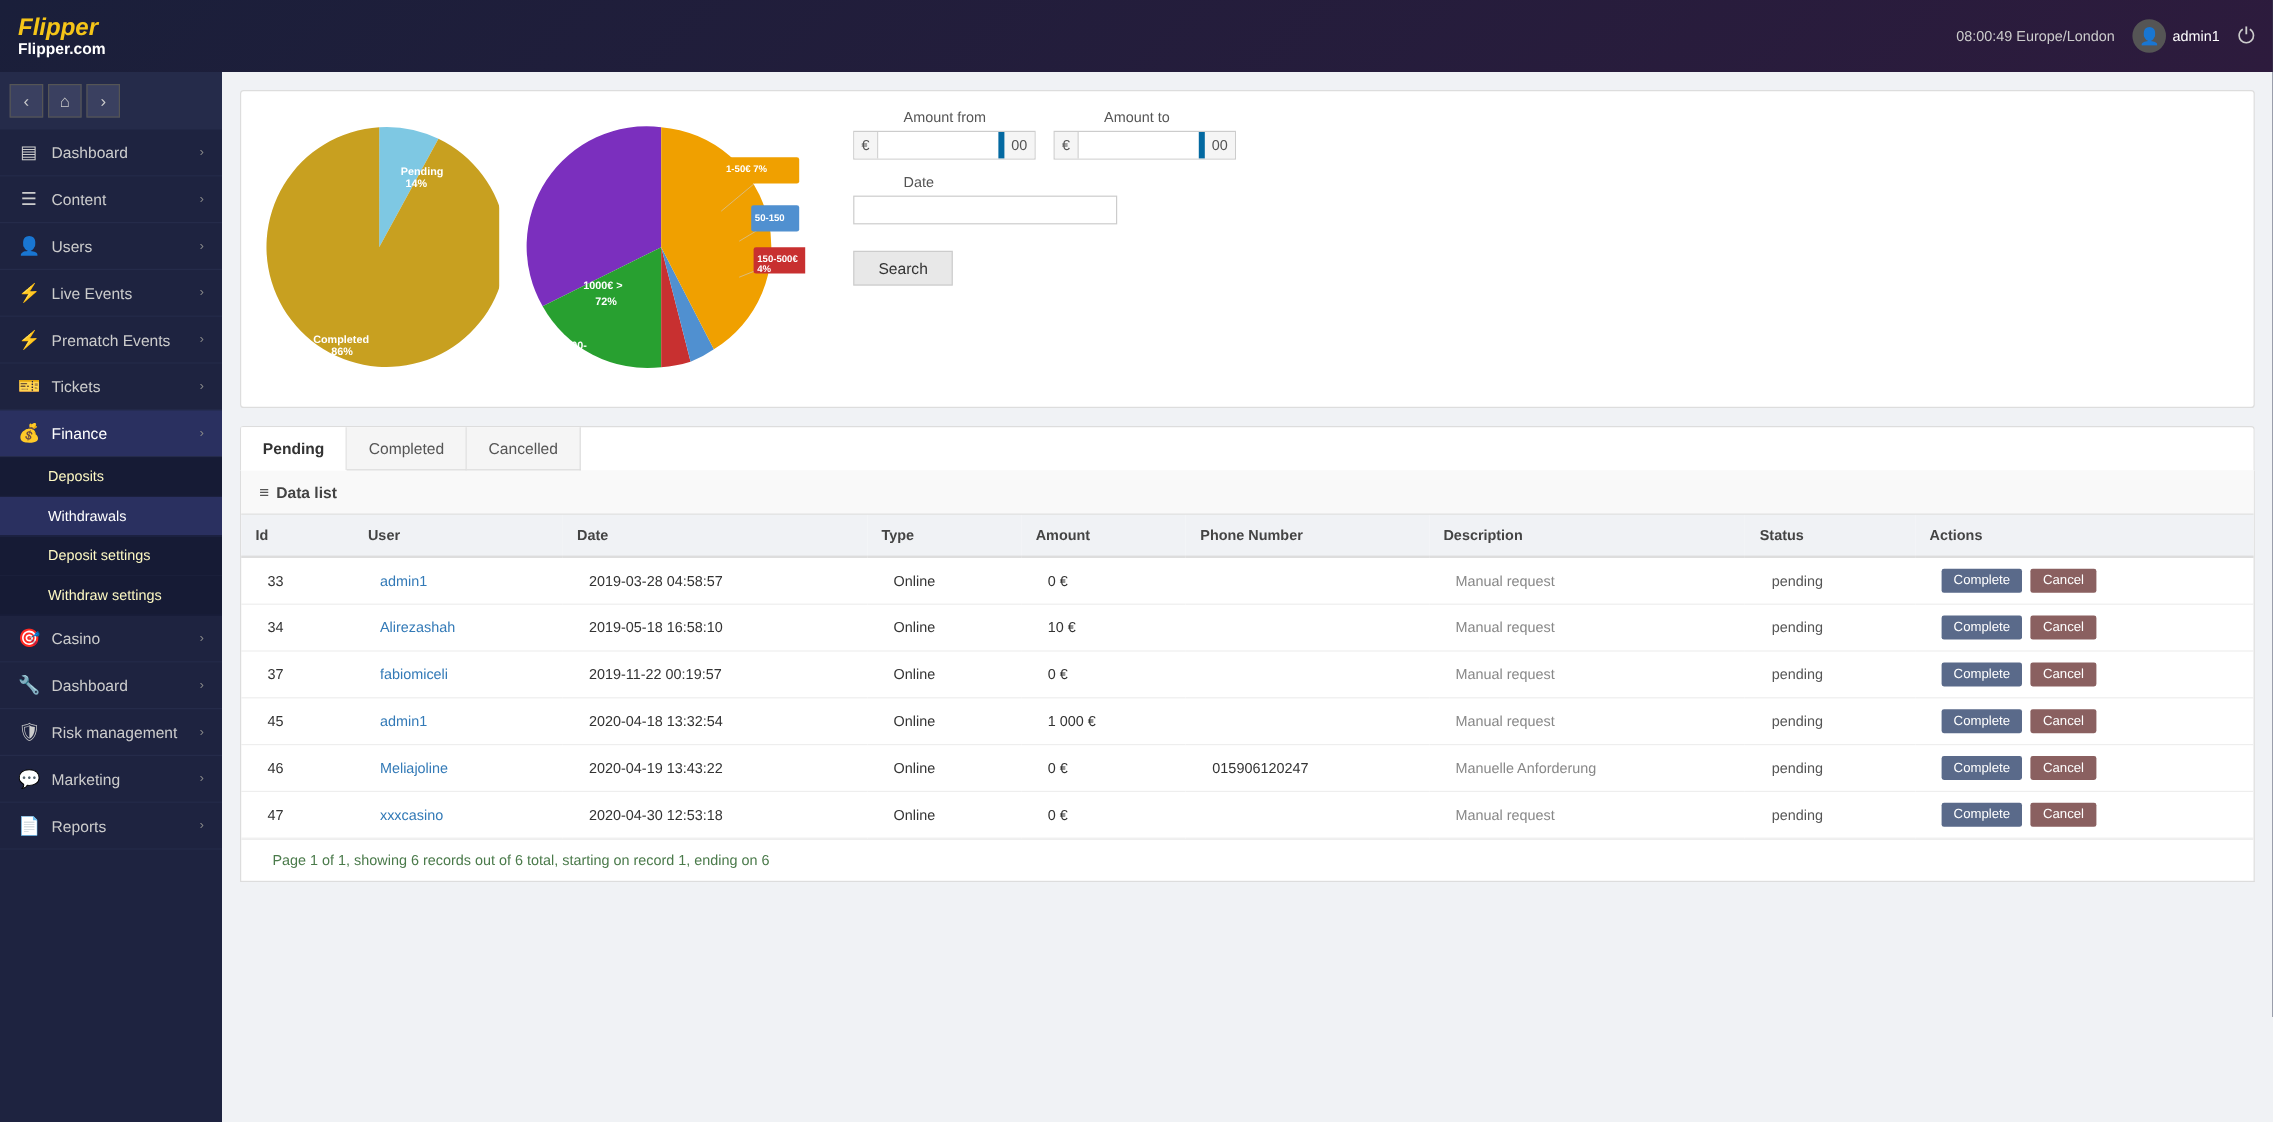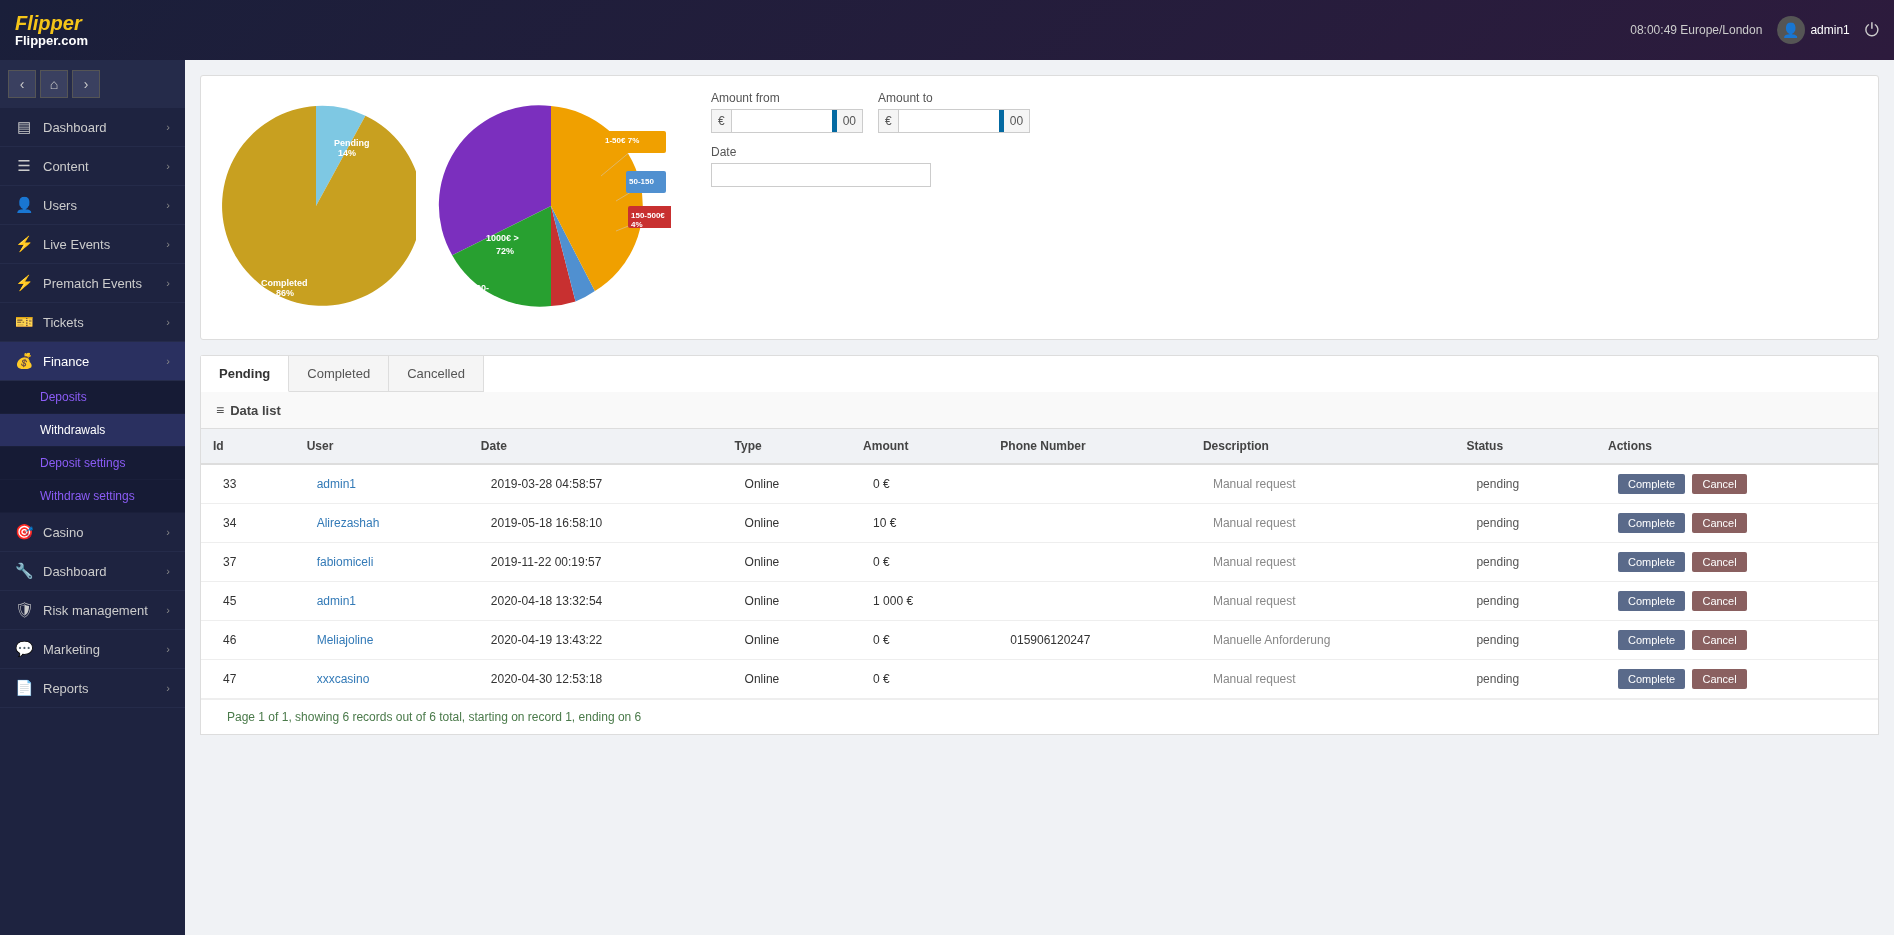--- a/index.html
+++ b/index.html
@@ -88,21 +88,21 @@
     }
     .sidebar-item.active { background: #2a3060; color: #fff; }
     .sidebar-item-left { display: flex; align-items: center; gap: 10px; }
     .sidebar-icon { font-size: 15px; width: 18px; text-align: center; }
     .sidebar-arrow { font-size: 11px; color: #888; }
     .sidebar-sub {
       background: #161b35;
     }
     .sidebar-sub-item {
       padding: 9px 15px 9px 40px;
-      color: #8b5cf6;
+      color: #fef9c3;
       cursor: pointer;
       border-bottom: 1px solid #1a1f3a;
       font-size: 12px;
     }
     .sidebar-sub-item.active { color: #fff; background: #2a3060; }
 
     
     .content-area {
       flex: 1;
       overflow-y: auto;
@@ -146,20 +146,21 @@
       align-items: flex-start;
     }
     .filter-group {
       display: flex;
       flex-direction: column;
       gap: 4px;
     }
     .filter-label {
       font-size: 12px;
       color: #555;
+      margin-left: 42px;
     }
     .filter-input-wrap {
       display: flex;
       align-items: center;
       border: 1px solid #ccc;
       background: #fff;
     }
     .filter-prefix {
       padding: 4px 6px;
       background: #f5f5f5;
@@ -504,20 +505,23 @@
               <div class="filter-input-wrap">
                 <span class="filter-prefix">€</span>
                 <input class="filter-input" type="text" value="" style="">
                 <span class="filter-suffix">00</span>
               </div>
             </div>
           </div>
           <div class="filter-group">
             <label class="filter-label">Date</label>
             <input class="filter-date-input" type="text" value="" style="">
+          </div>
+          <div>
+            <button class="search-btn">Search</button>
           </div>
         </div>
       </div>
 
       <div class="tabs-bar">
         <div class="tab active">
           <span>Pending</span>
         </div>
         <div class="tab">
           <span>Completed</span>

